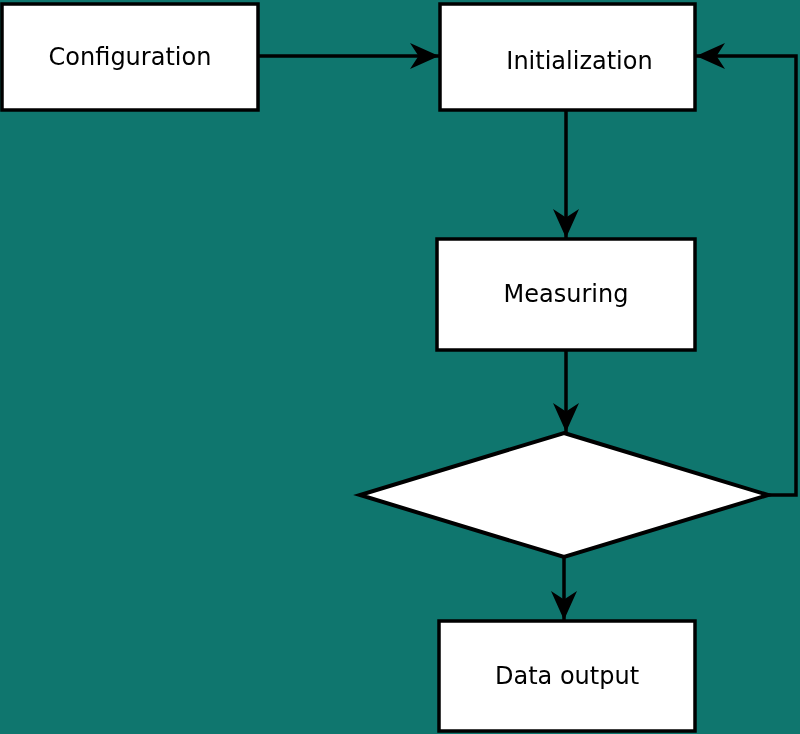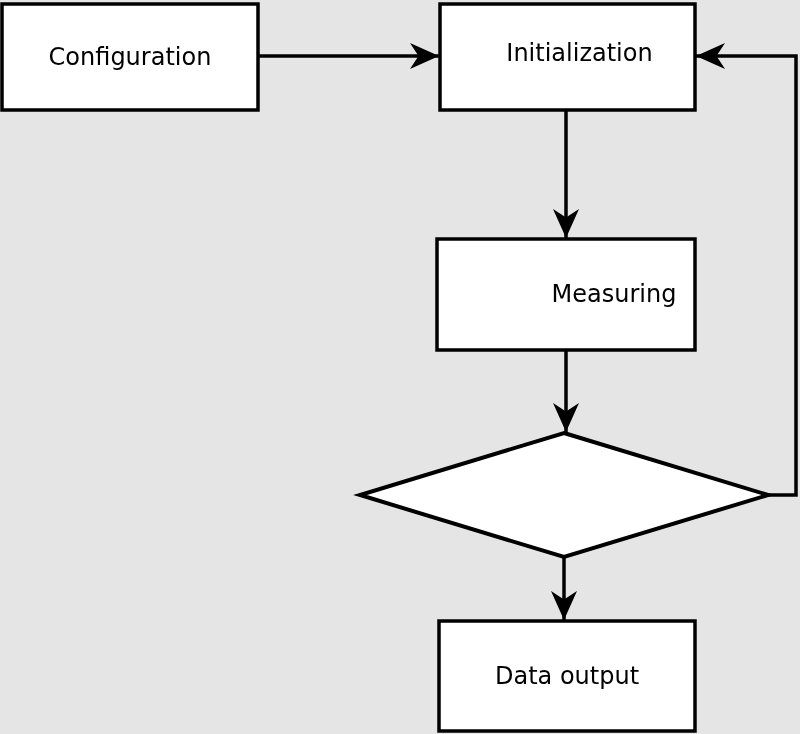--- a/index.html
+++ b/index.html
@@ -4,21 +4,21 @@
 <style>
   html, body {
     margin: 0;
     padding: 0;
     background: #ffffff;
   }
   #canvas {
     position: relative;
     width: 800px;
     height: 734px;
-    background: #e5e5e5;
+    background: #0f766e;
     font-family: "DejaVu Sans", "Liberation Sans", sans-serif;
     overflow: hidden;
   }
   #flow-svg {
     position: absolute;
     left: 0;
     top: 0;
   }
   .node-label {
     position: absolute;
@@ -26,22 +26,22 @@
     align-items: center;
     justify-content: center;
     font-size: 24px;
     line-height: 1.2;
     color: #000000;
     text-align: center;
     white-space: nowrap;
     pointer-events: none;
   }
   .lbl-configuration { left: 2px;   top: 4px;   width: 256px; height: 106px; }
-  .lbl-initialization{ left: 440px; top: 0;   width: 279px; height: 106px; }
-  .lbl-measuring     { left: 437px; top: 239px; width: 258px; height: 111px; padding-left: 48px; }
+  .lbl-initialization{ left: 440px; top: 8px;   width: 279px; height: 106px; }
+  .lbl-measuring     { left: 437px; top: 239px; width: 258px; height: 111px; }
   .lbl-cycle         { left: 364px; top: 433px; width: 400px; height: 124px; }
   .lbl-data-output   { left: 439px; top: 621px; width: 256px; height: 110px; }
 </style>
 </head>
 <body>
 
 <div id="canvas">
 
   <svg id="flow-svg" width="800" height="734" viewBox="0 0 800 734">
     <defs>

